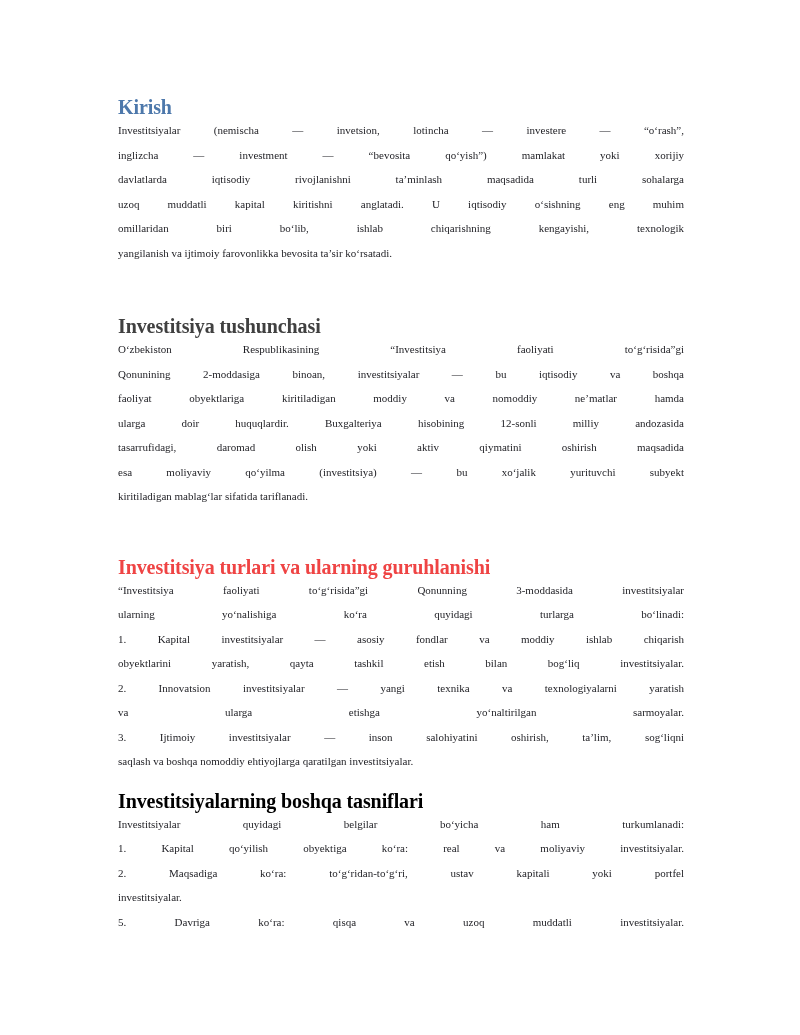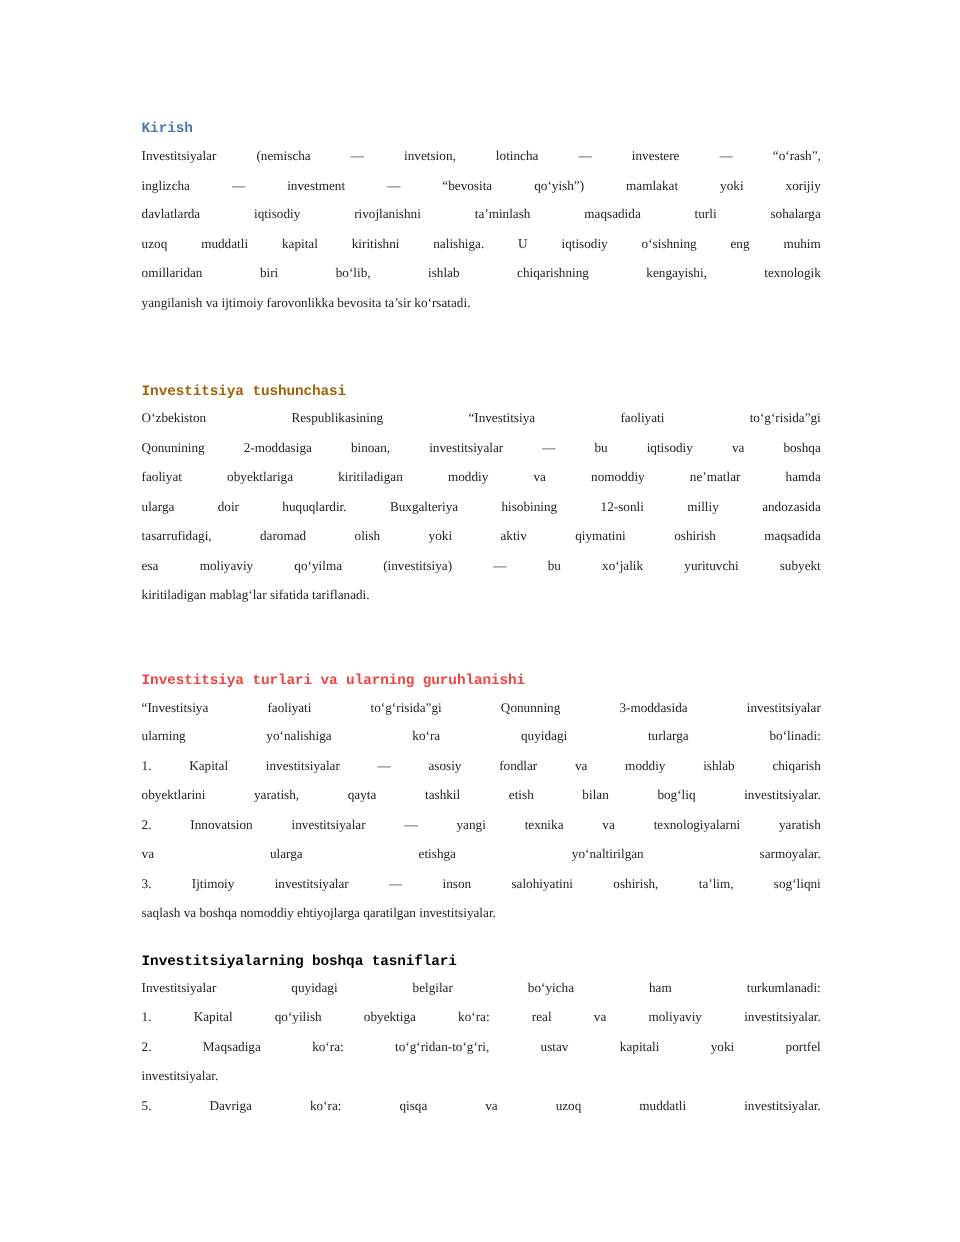--- a/index.html
+++ b/index.html
@@ -15,22 +15,22 @@
     position: absolute;
     left: 118px;
     top: 96px;
     width: 566px;
   }
   section { display: block; }
   .content section:nth-of-type(2) { margin-top: 50px; }
   .content section:nth-of-type(3) { margin-top: 47px; }
   .content section:nth-of-type(4) { margin-top: 16px; }
   h2.section-heading {
-    font-family: Liberation Mono, monospace;
-    font-size: 12px;
+    font-family: Liberation Serif, serif;
+    font-size: 20px;
     font-weight: 700;
     line-height: 22px;
     margin: 0;
     letter-spacing: -0.1px;
   }
   .para {
     margin: 0;
     font-size: 11px;
   }
   .line {
@@ -46,27 +46,27 @@
 <body>
 
 <div class="page">
   <div class="content" id="sections-root" style="color: rgb(30, 30, 35);">
       <section>
         <h2 class="section-heading" style="color: rgb(77, 120, 171);">Kirish</h2>
         <div class="para">
           <div class="line">Investitsiyalar (nemischa — invetsion, lotincha — investere — “o‘rash”,</div>
           <div class="line">inglizcha — investment — “bevosita qo‘yish”) mamlakat yoki xorijiy</div>
           <div class="line">davlatlarda iqtisodiy rivojlanishni ta’minlash maqsadida turli sohalarga</div>
-          <div class="line">uzoq muddatli kapital kiritishni nalishiga. U iqtisodiy o‘sishning eng muhim</div>
+          <div class="line">uzoq muddatli kapital kiritishni anglatadi. U iqtisodiy o‘sishning eng muhim</div>
           <div class="line">omillaridan biri bo‘lib, ishlab chiqarishning kengayishi, texnologik</div>
           <div class="line last">yangilanish va ijtimoiy farovonlikka bevosita ta’sir ko‘rsatadi.</div>
         </div>
       </section>
       <section>
-        <h2 class="section-heading" style="color: #a16207;">Investitsiya tushunchasi</h2>
+        <h2 class="section-heading" style="color: #404040;">Investitsiya tushunchasi</h2>
         <div class="para">
           <div class="line">O‘zbekiston Respublikasining “Investitsiya faoliyati to‘g‘risida”gi</div>
           <div class="line">Qonunining 2-moddasiga binoan, investitsiyalar — bu iqtisodiy va boshqa</div>
           <div class="line">faoliyat obyektlariga kiritiladigan moddiy va nomoddiy ne’matlar hamda</div>
           <div class="line">ularga doir huquqlardir. Buxgalteriya hisobining 12-sonli milliy andozasida</div>
           <div class="line">tasarrufidagi, daromad olish yoki aktiv qiymatini oshirish maqsadida</div>
           <div class="line">esa moliyaviy qo‘yilma (investitsiya) — bu xo‘jalik yurituvchi subyekt</div>
           <div class="line last">kiritiladigan mablag‘lar sifatida tariflanadi.</div>
         </div>
       </section>

